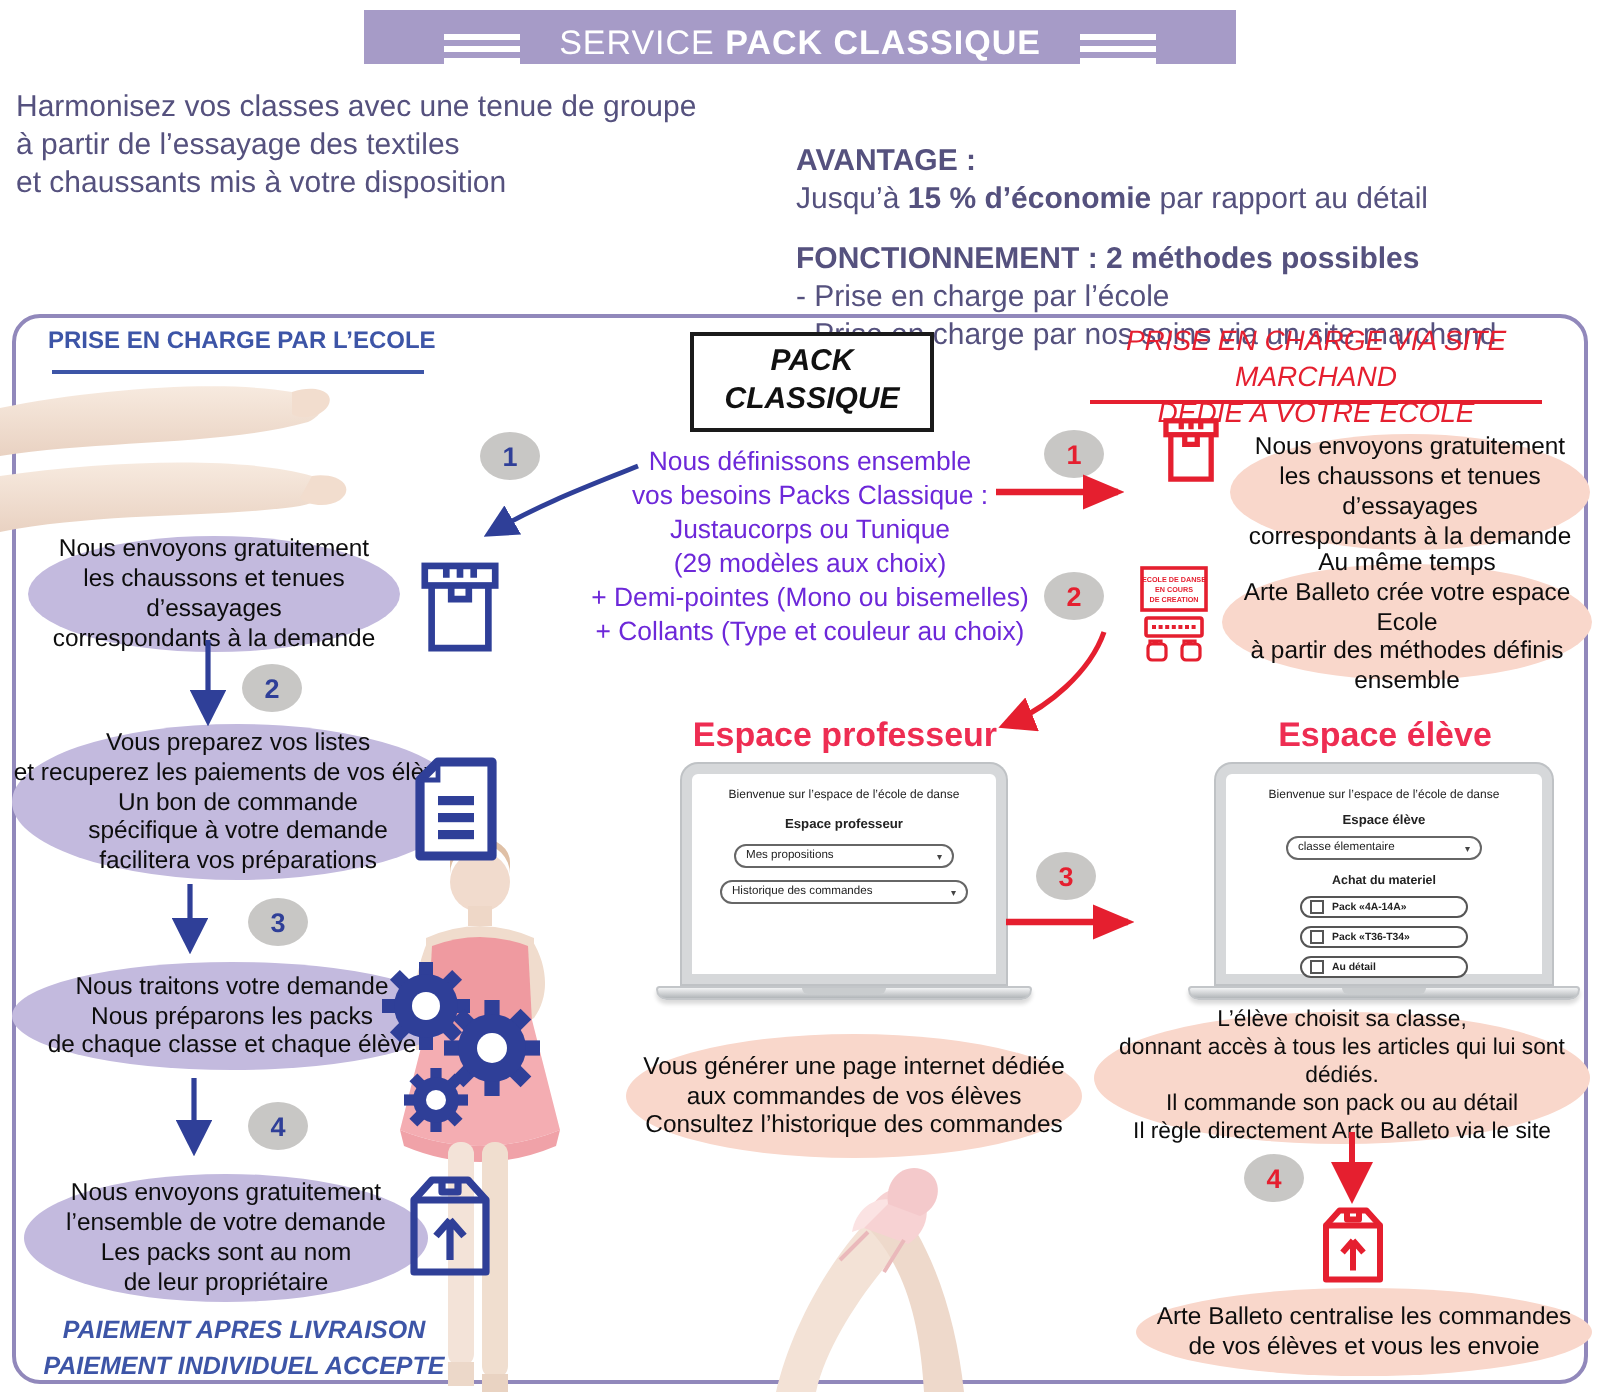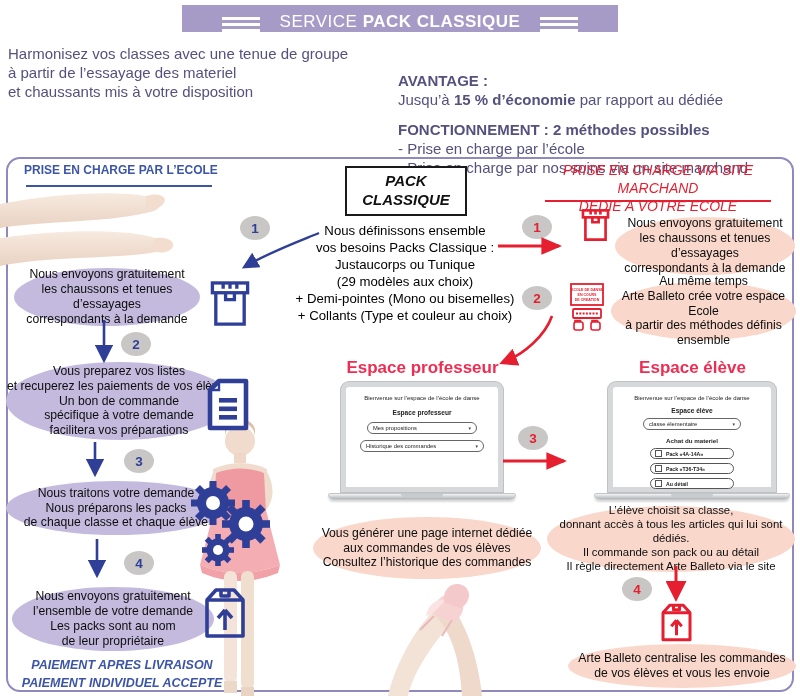--- a/index.html
+++ b/index.html
@@ -50,21 +50,21 @@
   .step { width:30px; height:24px; border-radius:50%; background:#c8c7c5;
           display:flex; align-items:center; justify-content:center;
           font-weight:700; font-size:13.5px; z-index:4; }
   .step.blue { color:#2f3f98; }
   .step.red  { color:#e51f2f; }
 
   
   .pack-box { border:2.5px solid #1a1a1a; background:#fff; display:flex; align-items:center;
               justify-content:center; text-align:center; font-weight:700; font-style:italic;
               font-size:15px; line-height:1.25; color:#111; z-index:4; }
-  .center-desc { font-size:13.2px; line-height:17px; color:#000000; text-align:center; z-index:3; }
+  .center-desc { font-size:13.2px; line-height:17px; color:#6d28d9; text-align:center; z-index:3; }
 
   .footer-left { color:#3d55a7; font-weight:700; font-style:italic; font-size:12.5px;
                  text-align:center; line-height:1.45; z-index:4; }
   .gratuit { color:#6067a6; font-weight:700; font-style:italic; font-size:13px;
              text-align:center; line-height:1.55; z-index:4; }
 
   
   .laptop { z-index:3; }
   .lap-screen { margin:0 auto; background:#ffffff; border:5px solid #d6d8da;
                 border-radius:8px 8px 0 0; box-shadow:0 0 0 1px #bfc2c5; position:relative; }
@@ -107,26 +107,26 @@
     </span>
     <span class="menu-lines">
         <span></span>
         <span></span>
         <span></span>
       </span>
   </div>
 
   <div class="abs intro" style="left:8px; top:44px; width:380px;">
     <div class="pre">Harmonisez vos classes avec une tenue de groupe
-à partir de l’essayage des materiel
+à partir de l’essayage des textiles
 et chaussants mis à votre disposition</div>
   </div>
   <div class="abs intro" style="left:398px; top:44px; width:390px;margin-top:27px;">
     <div class="ttl">AVANTAGE :</div>
-    <div><span>Jusqu’à </span><b>15 % d’économie</b><span> par rapport au dédiée</span></div>
+    <div><span>Jusqu’à </span><b>15 % d’économie</b><span> par rapport au détail</span></div>
     <div style="height:11px;"></div>
     <div class="ttl pre">FONCTIONNEMENT :  2 méthodes possibles</div>
     <div class="pre">- Prise en charge par l’école
 - Prise en charge par nos soins via un site marchand</div>
   </div>
 
   <div class="abs panel"></div>
 
   <svg class="photo" style="left:0;top:186px;" width="192" height="88" viewBox="0 0 192 88">
     <defs>

